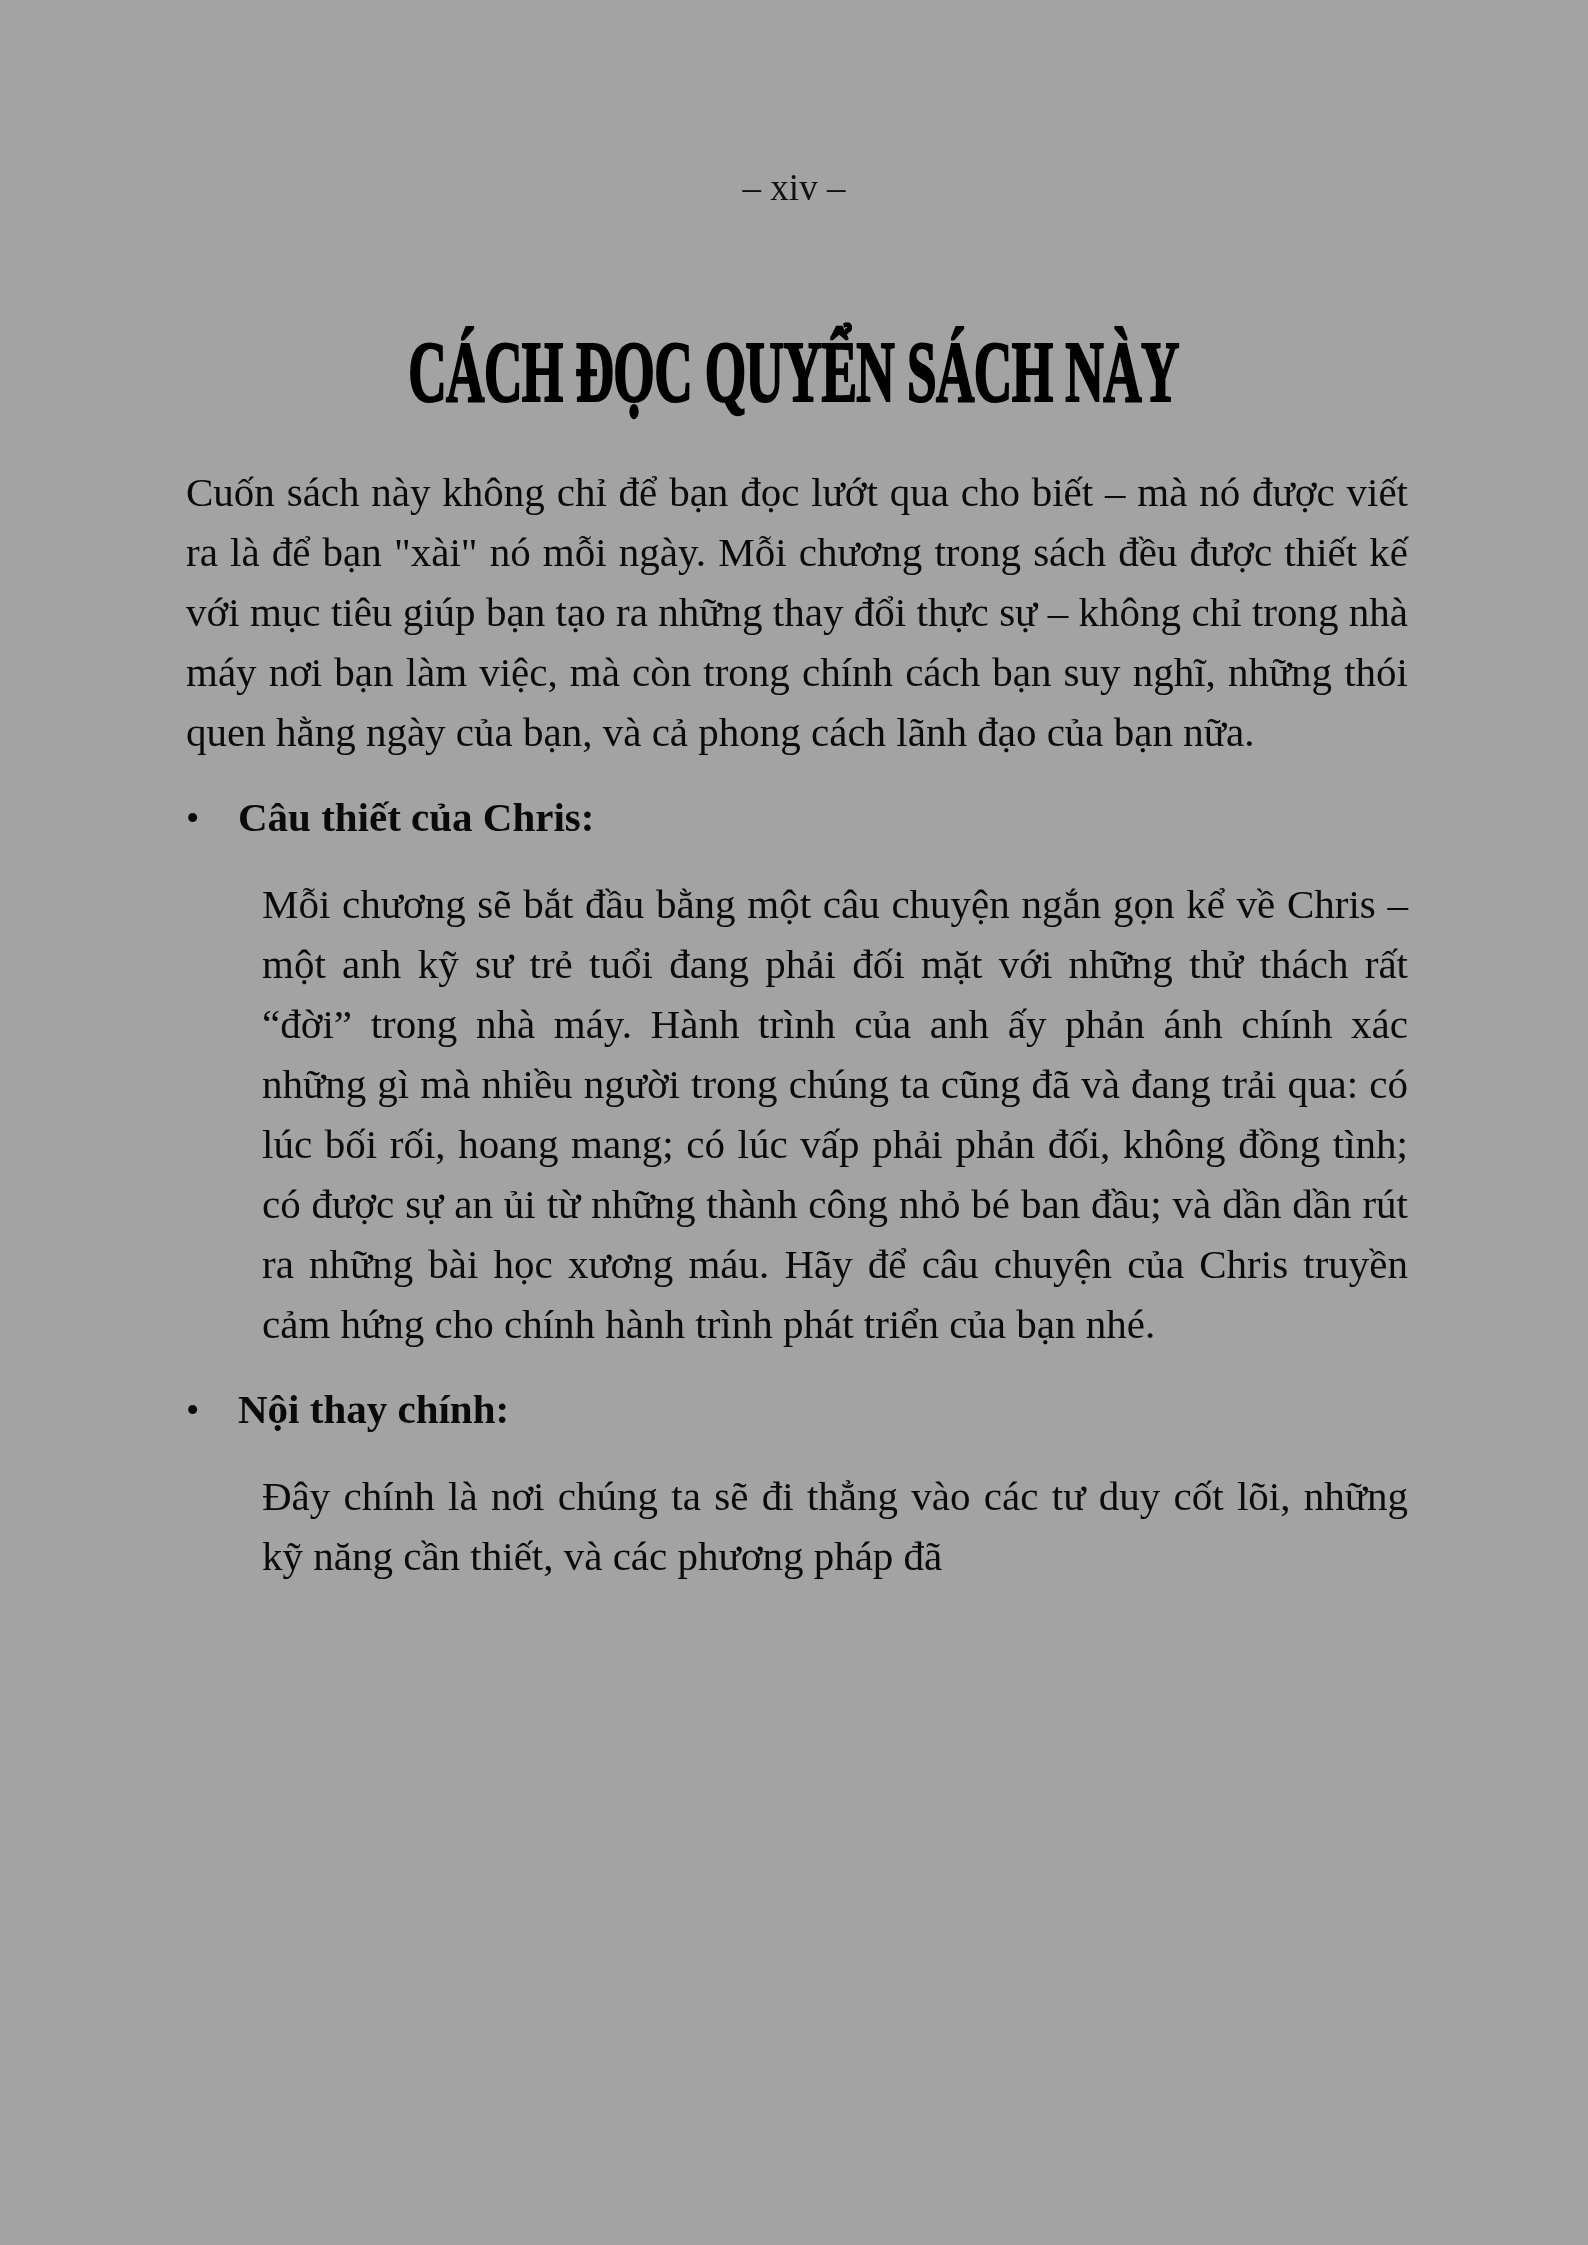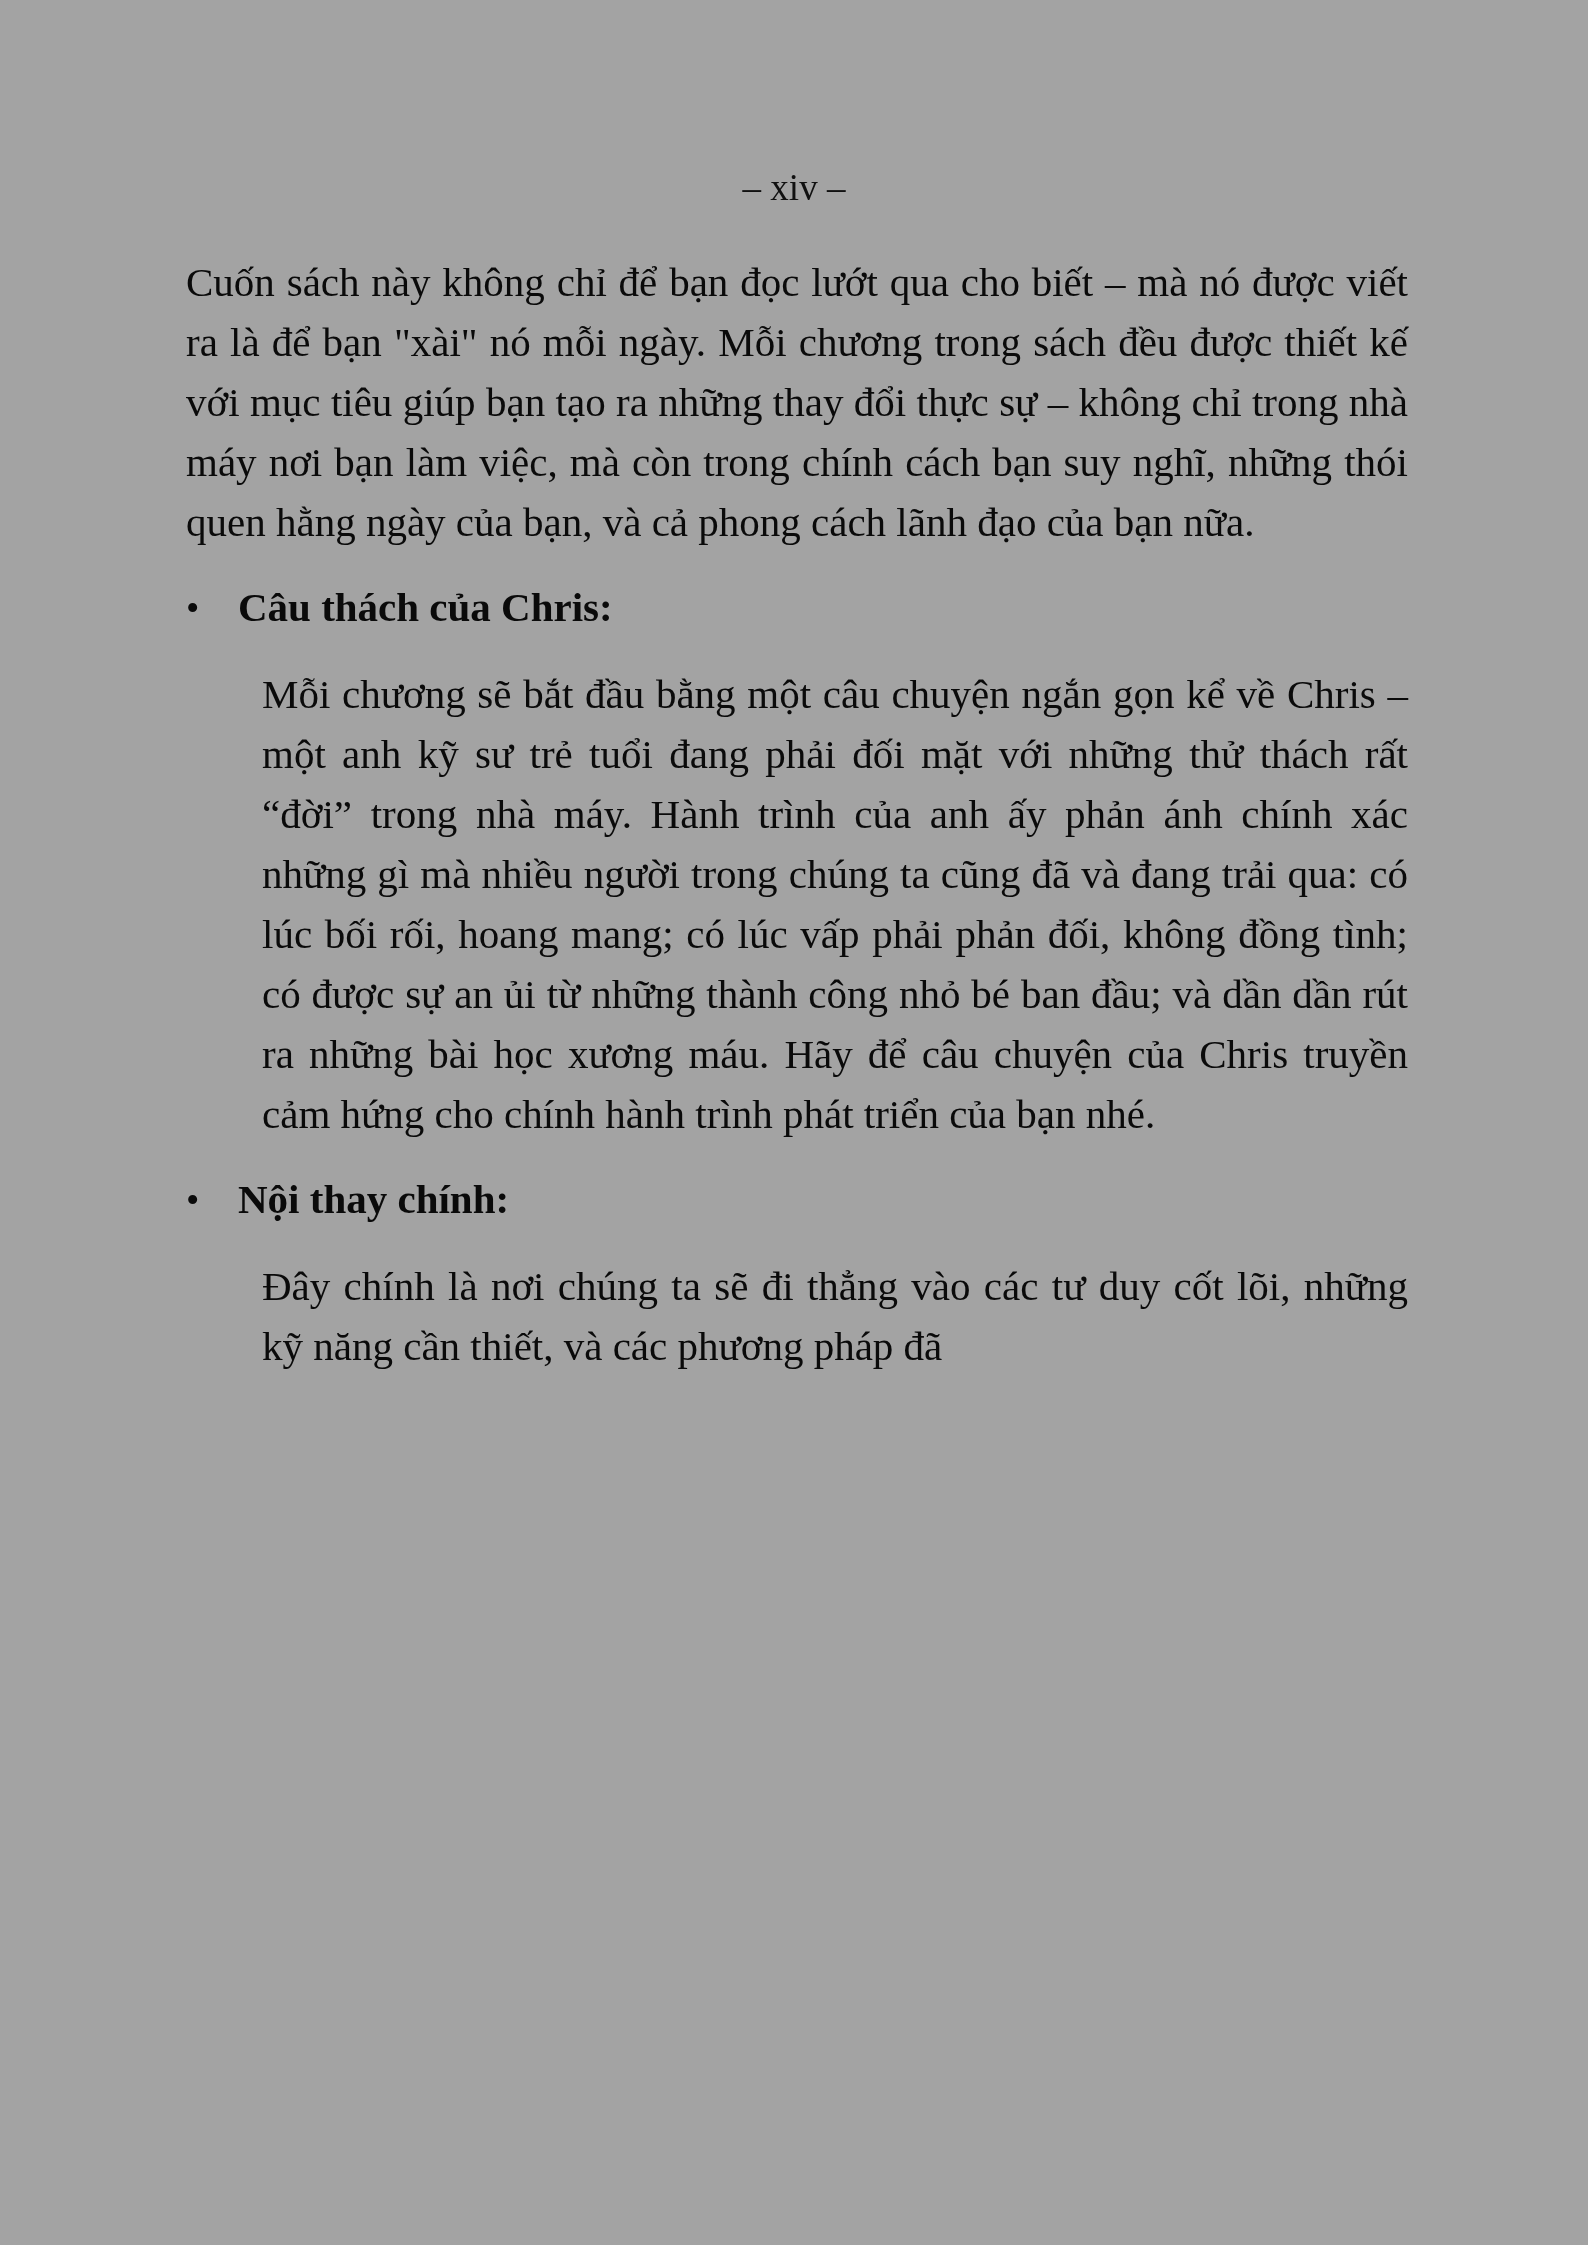--- a/index.html
+++ b/index.html
@@ -72,30 +72,33 @@
     margin-bottom: 24px;
   }
 </style>
 </head>
 <body>
 
 <div class="page">
 
   <div class="page-number">– xiv –</div>
 
+  <div class="title-wrap">
+    <span class="title-text">CÁCH ĐỌC QUYỂN SÁCH NÀY</span>
+  </div>
 
   <div class="content">
 
     <p>Cuốn sách này không chỉ để bạn đọc lướt qua cho biết – mà nó được viết ra là để bạn "xài" nó mỗi ngày. Mỗi chương trong sách đều được thiết kế với mục tiêu giúp bạn tạo ra những thay đổi thực sự – không chỉ trong nhà máy nơi bạn làm việc, mà còn trong chính cách bạn suy nghĩ, những thói quen hằng ngày của bạn, và cả phong cách lãnh đạo của bạn nữa.</p>
 
 
     <div class="bullet-item">
       <div class="bullet-head">
         <span class="bullet-marker">•</span>
-        <span class="bullet-heading">Câu thách của Chris:</span>
+        <span class="bullet-heading">Câu thiết của Chris:</span>
       </div>
       <div class="bullet-body">Mỗi chương sẽ bắt đầu bằng một câu chuyện ngắn gọn kể về Chris – một anh kỹ sư trẻ tuổi đang phải đối mặt với những thử thách rất “đời” trong nhà máy. Hành trình của anh ấy phản ánh chính xác những gì mà nhiều người trong chúng ta cũng đã và đang trải qua: có lúc bối rối, hoang mang; có lúc vấp phải phản đối, không đồng tình; có được sự an ủi từ những thành công nhỏ bé ban đầu; và dần dần rút ra những bài học xương máu. Hãy để câu chuyện của Chris truyền cảm hứng cho chính hành trình phát triển của bạn nhé.</div>
     </div>
 
     <div class="bullet-item">
       <div class="bullet-head">
         <span class="bullet-marker">•</span>
         <span class="bullet-heading">Nội thay chính:</span>
       </div>
       <div class="bullet-body">Đây chính là nơi chúng ta sẽ đi thẳng vào các tư duy cốt lõi, những kỹ năng cần thiết, và các phương pháp đã</div>

